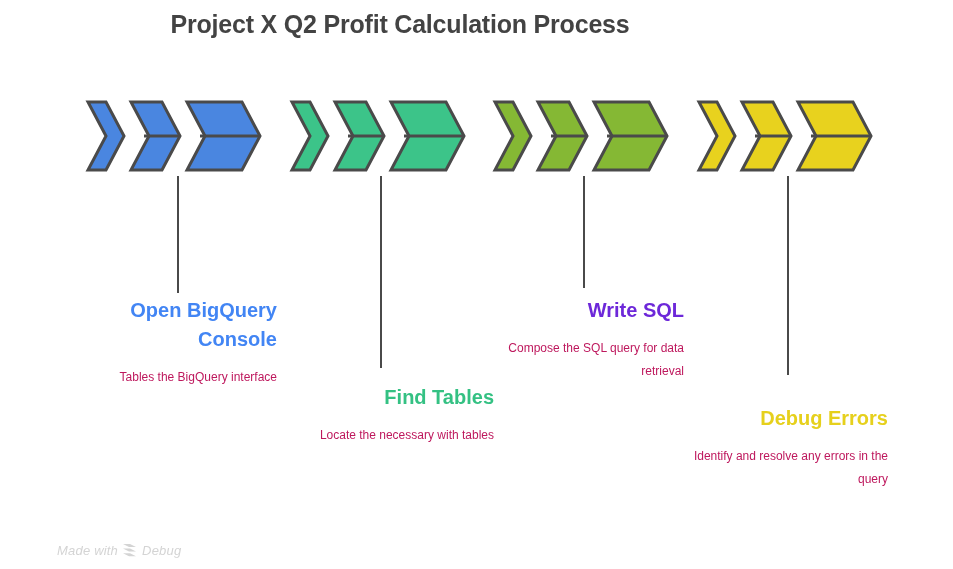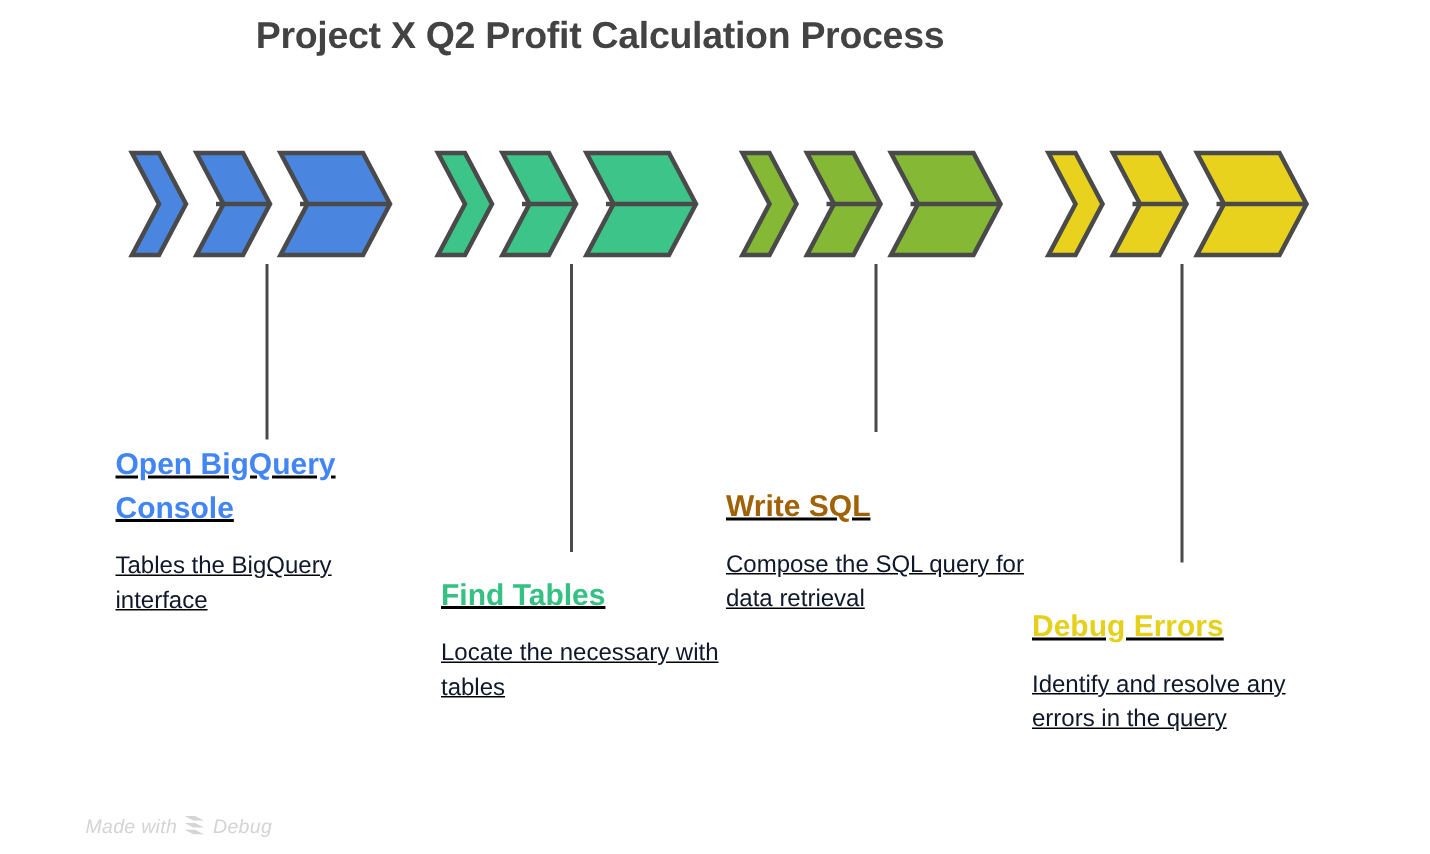--- a/index.html
+++ b/index.html
@@ -42,33 +42,32 @@
   }
   
   .connector {
     position: absolute;
     width: 2px;
     background: #4a4a4a;
   }
   
   .step-text {
     position: absolute;
-    text-align: left;
-    text-decoration: underline;
+    text-align: right;
   }
   .step-title {
     font-size: 20px;
     font-weight: bold;
     line-height: 29px;
     margin: 0 0 12px 0;
   }
   .step-desc {
-    font-size: 16px;
+    font-size: 12px;
     line-height: 23px;
-    color: #0f172a;
+    color: #be185d;
     margin: 0;
   }
   
   .watermark {
     position: absolute;
     left: 57px;
     top: 543px;
     display: flex;
     align-items: center;
     gap: 5px;
@@ -126,21 +125,21 @@
     <svg width="180" height="72" viewBox="0 0 180 72">
       <polygon points="4,2 22,2 40,36 22,70 4,70 22,36" fill="#85b834" stroke="#4a4a4a" stroke-width="3"></polygon>
       <polygon points="47,2 78,2 96,36 78,70 47,70 65,36" fill="#85b834" stroke="#4a4a4a" stroke-width="3"></polygon>
       <line x1="60" y1="36" x2="96" y2="36" stroke="#4a4a4a" stroke-width="3"></line>
       <polygon points="103,2 158,2 176,36 158,70 103,70 121,36" fill="#85b834" stroke="#4a4a4a" stroke-width="3"></polygon>
       <line x1="116" y1="36" x2="176" y2="36" stroke="#4a4a4a" stroke-width="3"></line>
     </svg>
   </div>
   <div class="connector" style="left:583px; top:176px; height:112px;"></div>
   <div class="step-text" style="left:484px; top:296px; width:200px;">
-    <p class="step-title" style="color:#a16207;margin-top:28px;">Write SQL</p>
+    <p class="step-title" style="color:#6d28d9;">Write SQL</p>
     <p class="step-desc">Compose the SQL query for data retrieval</p>
   </div>
 
   <div class="arrow-group" style="left:695px;">
     <svg width="180" height="72" viewBox="0 0 180 72">
       <polygon points="4,2 22,2 40,36 22,70 4,70 22,36" fill="#e8d21e" stroke="#4a4a4a" stroke-width="3"></polygon>
       <polygon points="47,2 78,2 96,36 78,70 47,70 65,36" fill="#e8d21e" stroke="#4a4a4a" stroke-width="3"></polygon>
       <line x1="60" y1="36" x2="96" y2="36" stroke="#4a4a4a" stroke-width="3"></line>
       <polygon points="103,2 158,2 176,36 158,70 103,70 121,36" fill="#e8d21e" stroke="#4a4a4a" stroke-width="3"></polygon>
       <line x1="116" y1="36" x2="176" y2="36" stroke="#4a4a4a" stroke-width="3"></line>

